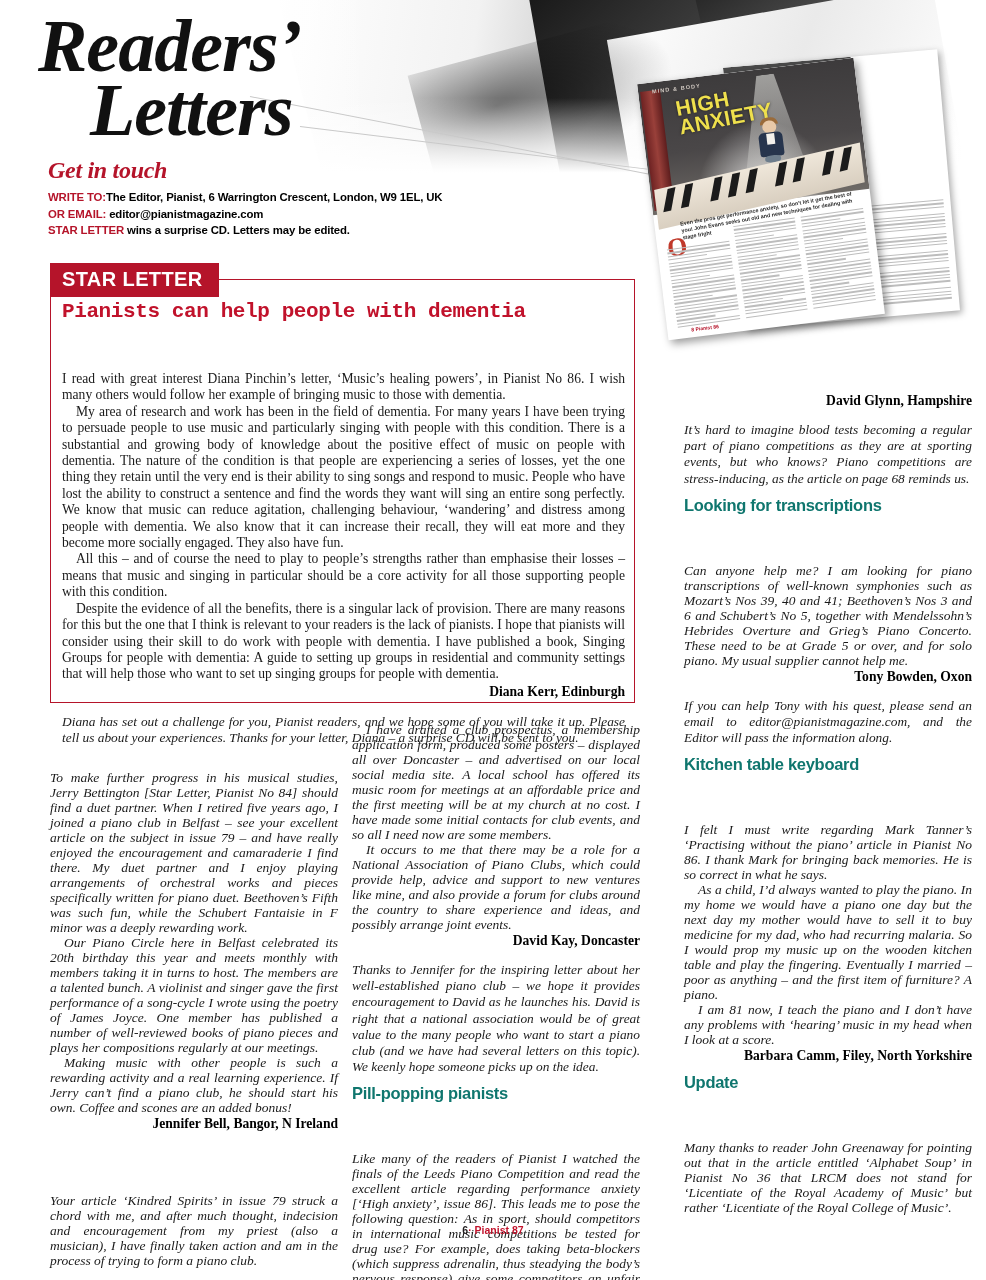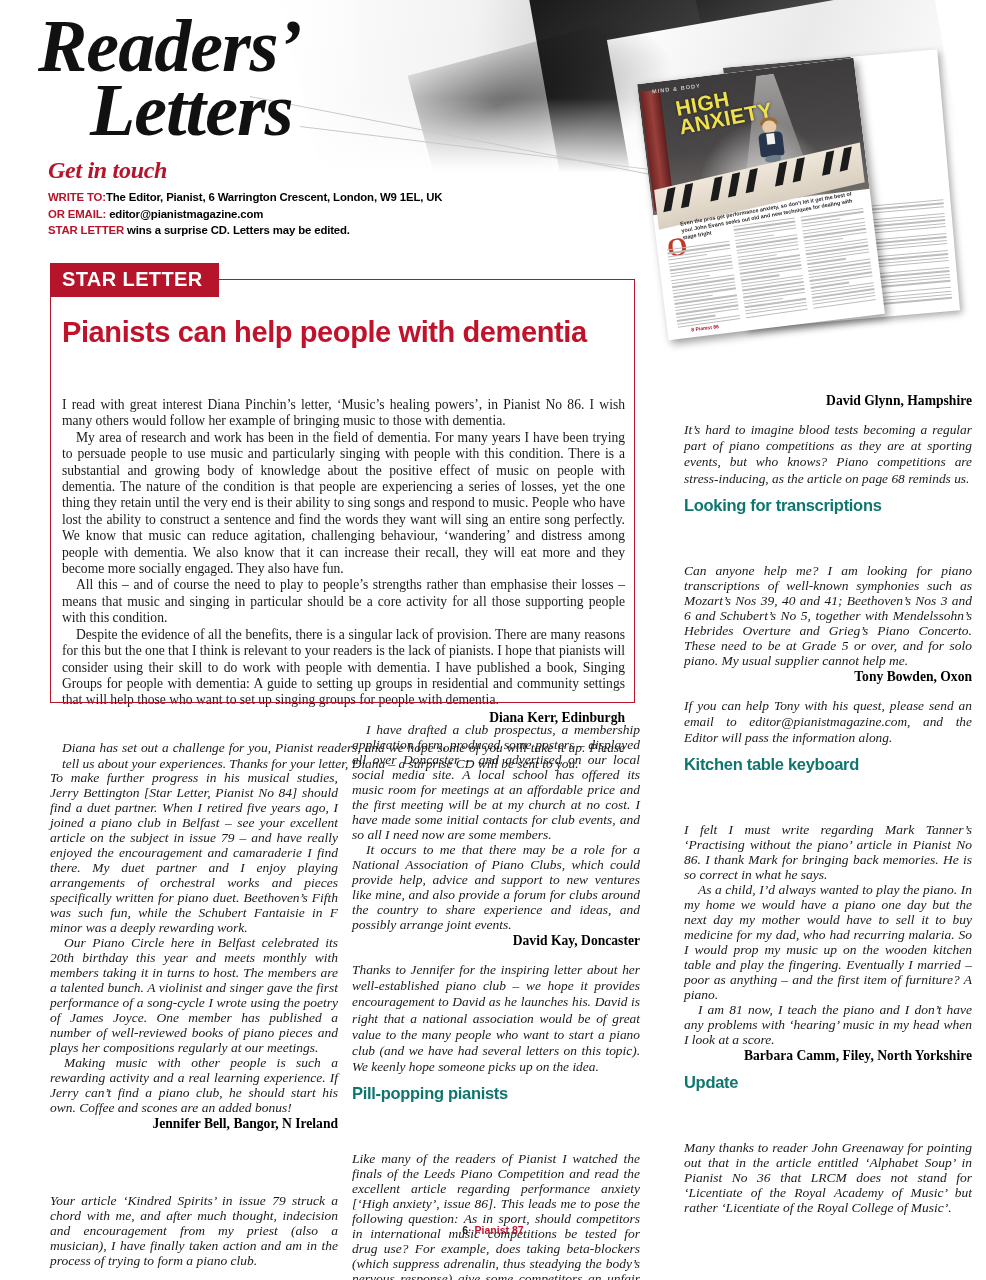--- a/index.html
+++ b/index.html
@@ -121,25 +121,25 @@
     left: 50px; top: 279px;
     width: 583px; height: 422px;
     border: 1.3px solid #b5142a;
     z-index: 2;
   }
   .star-inner {
     position:absolute; left: 62px; top: 292px;
     width: 563px;
   }
   .star-title {
-    font-family:Liberation Sans, sans-serif;
+    font-family:Liberation Mono, monospace;
     font-weight: bold;
-    font-size: 29px;
+    font-size: 21px;
     color:#c1122b;
-    margin: 24px 0 2px 0;
+    margin: 8px 0 2px 0;
     letter-spacing:-.4px;
   }
   .body-serif {
     font-family:"Liberation Serif", serif;
     font-size: 13.6px;
     line-height: 16.4px;
     color:#1a1a1a;
     text-align: justify;
     margin-top: 48px;
   }

